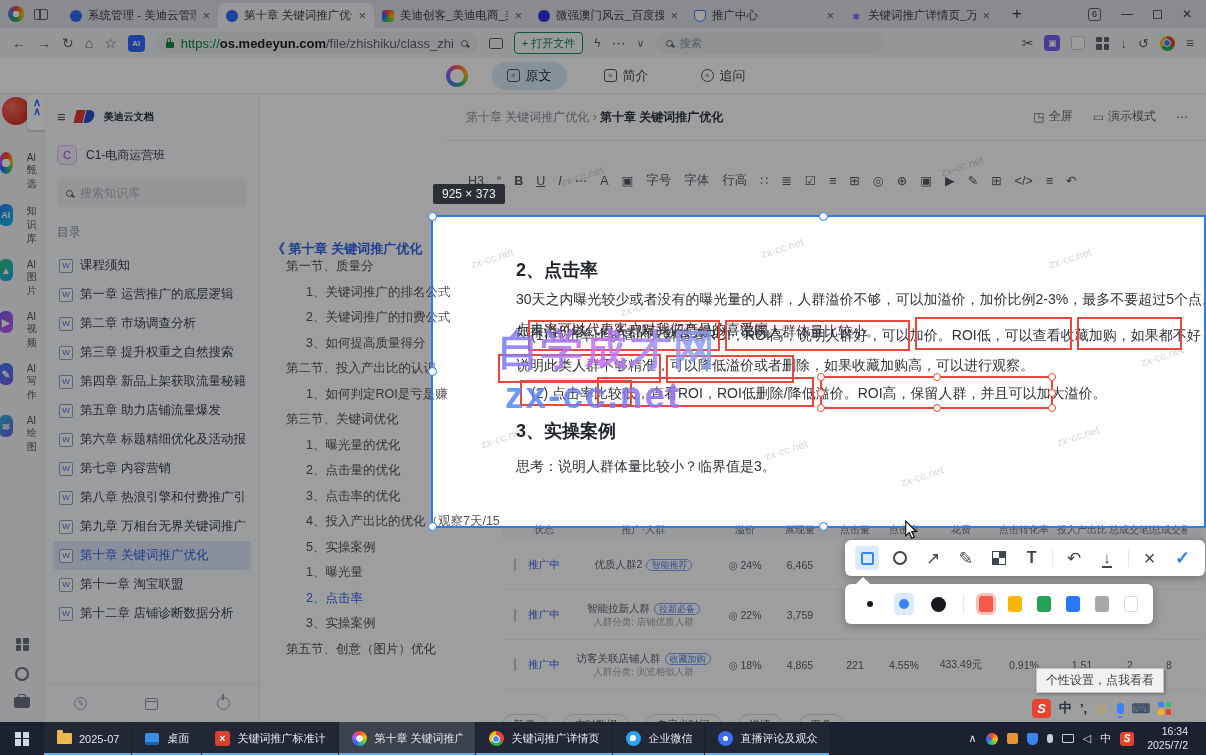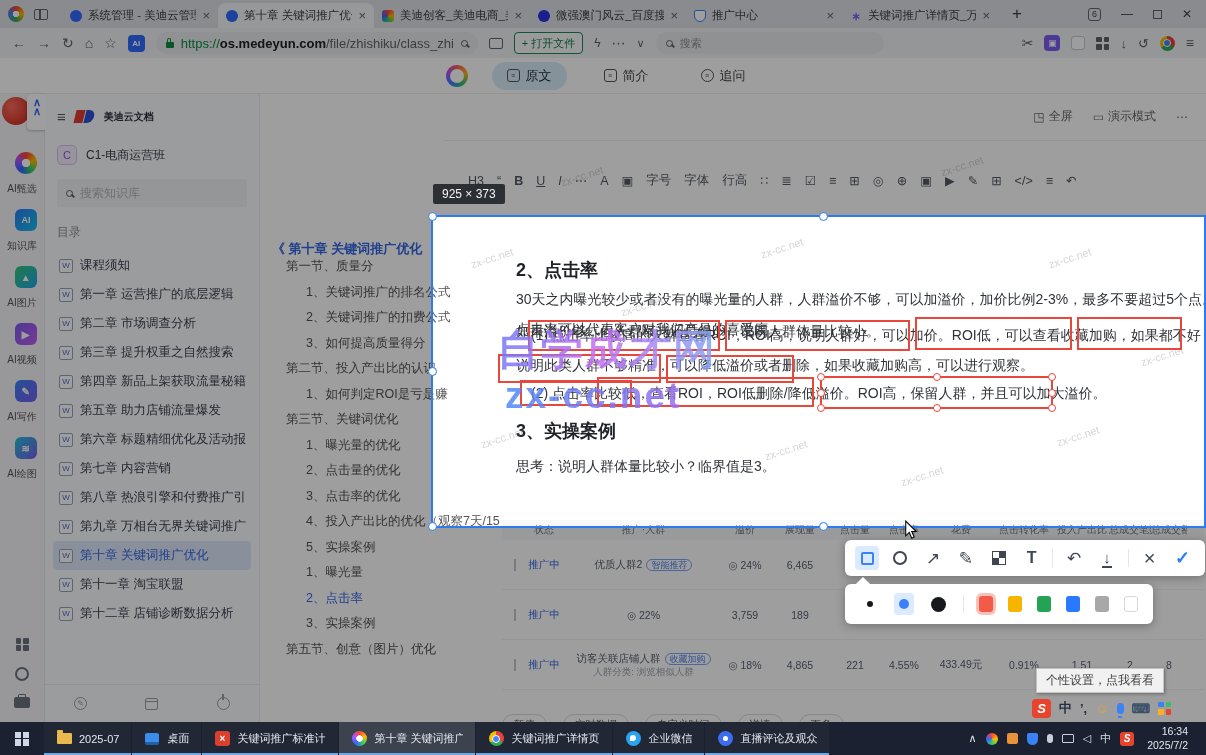--- a/index.html
+++ b/index.html
@@ -59,21 +59,21 @@
   .ai-ring::after{content:"";position:absolute;inset:4px;border-radius:50%;background:#fff;}
   .dh-tab{display:flex;align-items:center;gap:6px;font-size:13px;color:#444;padding:5px 15px;border-radius:16px;}
   .dh-tab.active{background:#d9ecf8;color:#1f2937;}
   .dh-ic{width:13px;height:13px;border:1.5px solid #555;border-radius:3px;font-size:7px;display:flex;align-items:center;justify-content:center;color:#555;}
   .dh-ic.round{border-radius:50%;}
 
   
   .airail{position:absolute;top:94px;bottom:33px;left:0;width:45px;background:#f5f6f8;border-right:1px solid #e6e7ea;display:flex;flex-direction:column;align-items:center;padding-top:58px;gap:13px;box-sizing:border-box;}
   .rail-red{position:absolute;left:2px;top:3px;width:28px;height:28px;border-radius:50%;background:radial-gradient(circle at 35% 35%,#ff6b5e,#c62315);}
   .rail-chev{position:absolute;left:27px;top:0;width:20px;height:36px;background:#fff;border-radius:4px;box-shadow:0 1px 3px rgba(0,0,0,.25);color:#2f6bff;font-size:11px;line-height:9px;text-align:center;padding-top:4px;box-sizing:border-box;font-weight:bold;}
-  .ri{display:flex;flex-direction:column;align-items:flex-end;gap:8px;font-size:10px;color:#555;}
+  .ri{display:flex;flex-direction:row;align-items:flex-start;gap:14px;font-size:10px;color:#555;}
   .ric{width:22px;height:22px;border-radius:6px;color:#fff;font-size:10px;font-weight:bold;display:flex;align-items:center;justify-content:center;}
   .ic-rainbow{border-radius:50%;background:radial-gradient(circle,#fff 0 4px,transparent 4.5px),conic-gradient(#f43,#fb0,#3c6,#36f,#a5f,#f43);}
   .ic-ai-blue{background:linear-gradient(135deg,#2b7cf7,#15c0e8);font-size:9px;}
   .ic-image{background:linear-gradient(135deg,#34c977,#1ea5e8);}
   .ic-video{background:linear-gradient(135deg,#7a5cf0,#c05cf0);}
   .ic-write{background:linear-gradient(135deg,#3b82f6,#7a5cf0);}
   .ic-layers{background:linear-gradient(135deg,#22c1d8,#7a5cf0);}
   .rail-bottom{margin-top:auto;display:flex;flex-direction:column;align-items:center;gap:16px;padding-bottom:14px;}
   .grid4.dark span{background:#6b7280;}
   .ring-ic{width:14px;height:14px;border:2px solid #6b7280;border-radius:50%;box-sizing:border-box;}
@@ -460,20 +460,25 @@
         <div class="toc-it lv1" data-interactable="true">4、投入产出比的优化（观察7天/15</div>
         <div class="toc-it lv1" data-interactable="true">5、实操案例</div>
         <div class="toc-it lv1" data-interactable="true">1、曝光量</div>
         <div class="toc-it lv1 on" data-interactable="true">2、点击率</div>
         <div class="toc-it lv1" data-interactable="true">3、实操案例</div>
         <div class="toc-it lv0" data-interactable="true">第五节、创意（图片）优化</div>
       </div>
   </div>
 
   <div class="content" data-interactable="false">
+    <div class="crumb" data-interactable="false">
+      <span data-interactable="true">第十章 关键词推广优化</span>
+      <span> </span><span>›</span><span> </span>
+      <b data-interactable="false">第十章 关键词推广优化</b>
+    </div>
     <div class="pageacts" data-interactable="false">
       <span class="pa" data-interactable="true">
           <span data-interactable="false">◳</span>
           <span>全屏</span>
         </span>
       <span class="pa" data-interactable="true">
           <span data-interactable="false">▭</span>
           <span>演示模式</span>
         </span>
       <span class="pa" data-interactable="true">⋯</span>
@@ -546,20 +551,24 @@
             <div data-interactable="false"></div>
             <div data-interactable="false"></div>
             <div data-interactable="false"></div>
             <div data-interactable="false"></div>
             <div data-interactable="false"></div>
             <div data-interactable="false"></div>
           </div>
           <div class="tb-grid tb-row" data-interactable="true">
             <div data-interactable="false"><span class="chk" data-interactable="true"></span></div>
             <div class="st" data-interactable="false">推广中</div>
+            <div class="nmcell" data-interactable="false">
+              <div data-interactable="false">智能拉新人群<span class="bdg" data-interactable="false">拉新必备</span></div>
+              <div class="sub" data-interactable="false">人群分类: 店铺优质人群</div>
+            </div>
             <div data-interactable="false">◎ 22%</div>
             <div data-interactable="false">3,759</div>
             <div data-interactable="false">189</div>
             <div data-interactable="false"></div>
             <div data-interactable="false"></div>
             <div data-interactable="false"></div>
             <div data-interactable="false"></div>
             <div data-interactable="false"></div>
             <div data-interactable="false"></div>
           </div>

